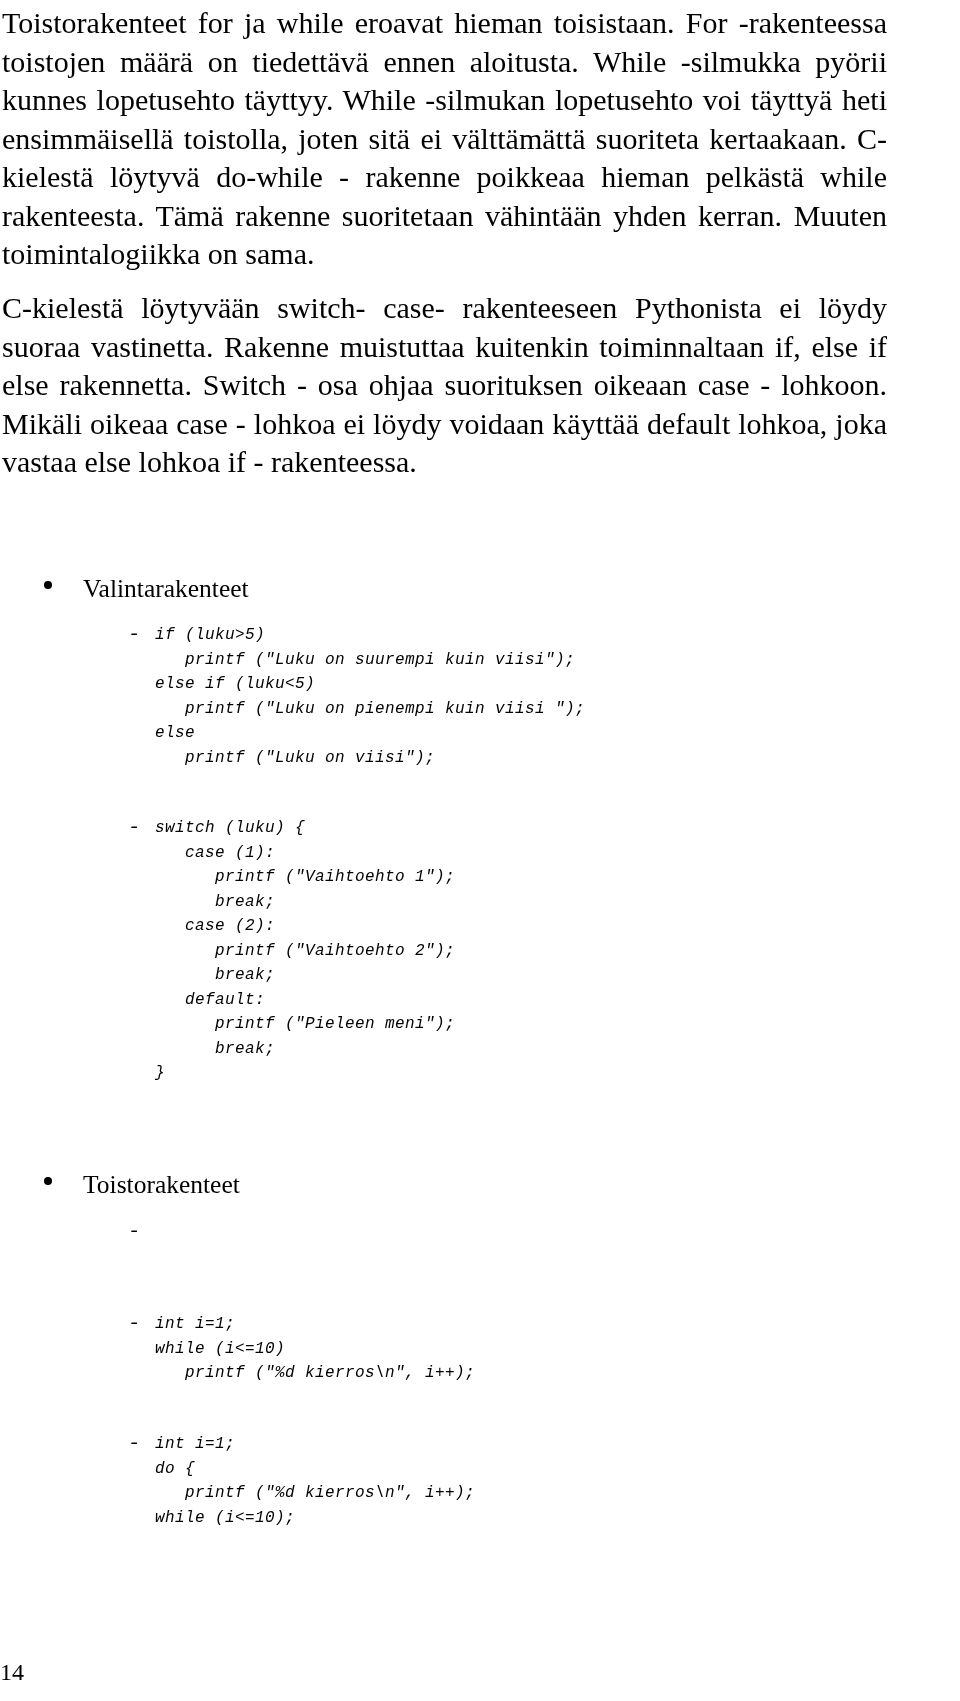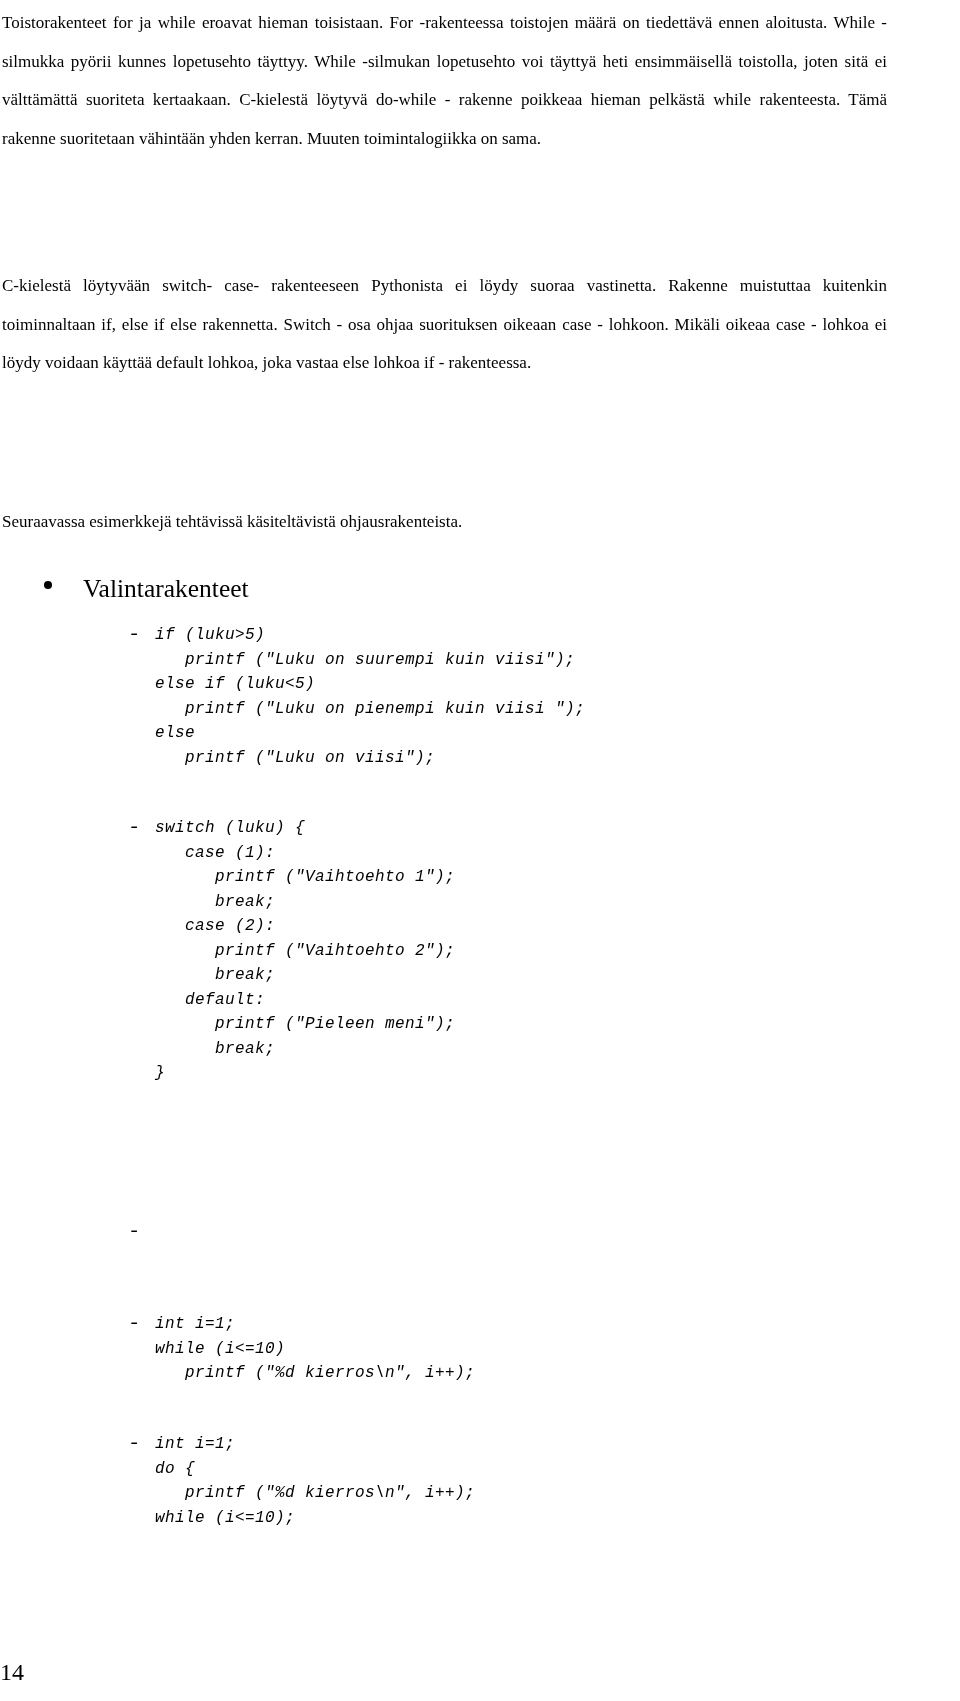--- a/index.html
+++ b/index.html
@@ -15,21 +15,21 @@
     background: #ffffff;
     overflow: hidden;
     font-family: "Liberation Serif", "DejaVu Serif", serif;
     color: #000000;
   }
   .body-text {
     position: absolute;
     left: 2px;
     right: 73px;
     top: 0px;
-    font-size: 17px;
+    font-size: 30px;
     line-height: 38.5px;
     text-align: justify;
     text-justify: inter-word;
     -webkit-hyphens: none;
     hyphens: none;
   }
   .para {
     margin: 0 0 0 0;
   }
   .bullet-row {
@@ -86,27 +86,24 @@
 </style>
 </head>
 <body>
 
 <div class="page">
 
   <div class="body-text" style="top:4px;">
     <p class="para">Toistorakenteet for ja while eroavat hieman toisistaan. For -rakenteessa toistojen määrä on tiedettävä ennen aloitusta. While -silmukka pyörii kunnes lopetusehto täyttyy. While -silmukan lopetusehto voi täyttyä heti ensimmäisellä toistolla, joten sitä ei välttämättä suoriteta kertaakaan. C-kielestä löytyvä do-while - rakenne poikkeaa hieman pelkästä while rakenteesta. Tämä rakenne suoritetaan vähintään yhden kerran. Muuten toimintalogiikka on sama.</p>
   </div>
 
-  <div class="body-text" style="top:267px;">
+  <div class="body-text" style="top:289px;">
     <p class="para">C-kielestä löytyvään switch- case- rakenteeseen Pythonista ei löydy suoraa vastinetta. Rakenne muistuttaa kuitenkin toiminnaltaan if, else if else rakennetta. Switch - osa ohjaa suorituksen oikeaan case - lohkoon. Mikäli oikeaa case - lohkoa ei löydy voidaan käyttää default lohkoa, joka vastaa else lohkoa if - rakenteessa.</p>
   </div>
 
-  <div class="body-text" style="top:503px;">
-    <p class="para">Seuraavassa esimerkkejä tehtävissä käsiteltävistä ohjausrakenteista.</p>
-  </div>
 
   <div class="bullet-row abs" style="left:0;top:572px;width:840px;">
     <span class="bullet-dot"></span>
     <span class="bullet-label">Valintarakenteet</span>
   </div>
 
   <div class="abs" style="left:0;top:623px;width:960px;height:152px;">
     <span class="code-dash">-</span>
     <div class="code-lines">if (luku&gt;5)
    printf ("Luku on suurempi kuin viisi");
@@ -124,20 +121,24 @@
       break;
    case (2):
       printf ("Vaihtoehto 2");
       break;
    default:
       printf ("Pieleen meni");
       break;
 }</div>
   </div>
 
+  <div class="bullet-row abs" style="left:0;top:1168px;width:960px;">
+    <span class="bullet-dot"></span>
+    <span class="bullet-label">Toistorakenteet</span>
+  </div>
 
   <div class="abs" style="left:0;top:1220px;width:960px;height:55px;">
     <span class="code-dash">-</span>
   </div>
 
   <div class="abs" style="left:0;top:1312px;width:960px;height:80px;">
     <span class="code-dash">-</span>
     <div class="code-lines">int i=1;
 while (i&lt;=10)
    printf ("%d kierros\n", i++);</div>

